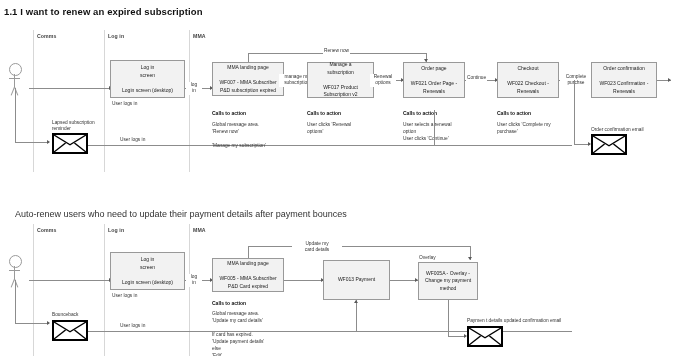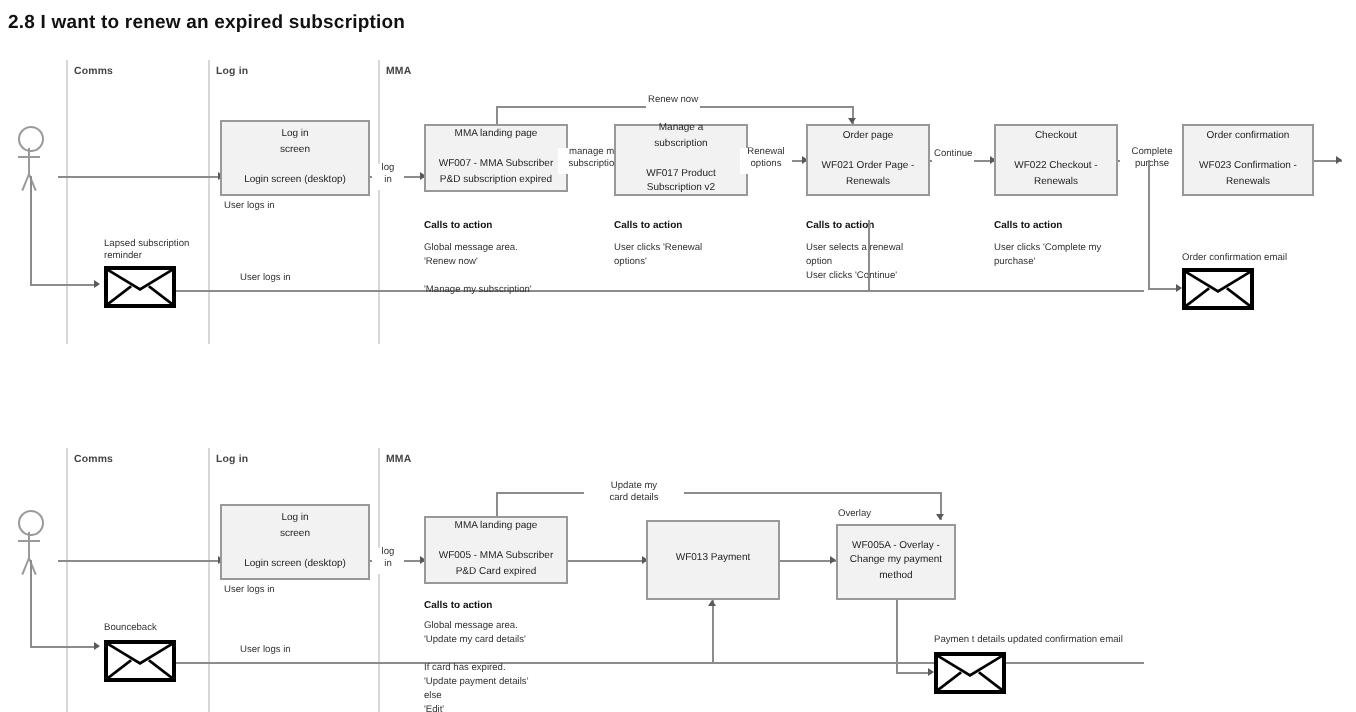--- a/index.html
+++ b/index.html
@@ -90,21 +90,21 @@
 
   
   .env{position:absolute;background:#fff;border:2px solid #000;box-sizing:border-box;}
   .env svg{display:block;width:100%;height:100%;}
 </style>
 </head>
 <body>
 
 <div class="canvas">
 
-  <div class="sec-title abs" style="left:4px;top:6px;">2.8 I want to renew an expired subscription</div>
+  <div class="sec-title abs" style="left:4px;top:6px;">1.1 I want to renew an expired subscription</div>
 
   <div class="lane-line" style="left:33px;top:30px;height:142px;"></div>
   <div class="lane-line" style="left:104px;top:30px;height:142px;"></div>
   <div class="lane-line" style="left:189px;top:30px;height:142px;"></div>
 
   <div class="lane-label" style="left:37px;top:33px;">Comms</div>
   <div class="lane-label" style="left:108px;top:33px;">Log in</div>
   <div class="lane-label" style="left:193px;top:33px;">MMA</div>
 
   <div class="actor" style="left:9px;top:63px;">
@@ -239,20 +239,21 @@
 
   <div class="free-label" style="left:591px;top:127px;">Order confirmation email</div>
   <div class="env" style="left:591px;top:134px;width:36px;height:21px;">
     <svg viewBox="0 0 36 21" preserveAspectRatio="none" aria-hidden="true">
       <path d="M0 0 L18 12 L36 0" fill="none" stroke="#000" stroke-width="1.6"></path>
       <path d="M0 21 L13 10" fill="none" stroke="#000" stroke-width="1.6"></path>
       <path d="M36 21 L23 10" fill="none" stroke="#000" stroke-width="1.6"></path>
     </svg>
   </div>
 
+  <div class="sec-sub abs" style="left:15px;top:209px;">Auto-renew users who need to update their payment details after payment bounces</div>
 
   <div class="lane-line" style="left:33px;top:224px;height:132px;"></div>
   <div class="lane-line" style="left:104px;top:224px;height:132px;"></div>
   <div class="lane-line" style="left:189px;top:224px;height:132px;"></div>
 
   <div class="lane-label" style="left:37px;top:227px;">Comms</div>
   <div class="lane-label" style="left:108px;top:227px;">Log in</div>
   <div class="lane-label" style="left:193px;top:227px;">MMA</div>
 
   <div class="actor" style="left:9px;top:255px;">

